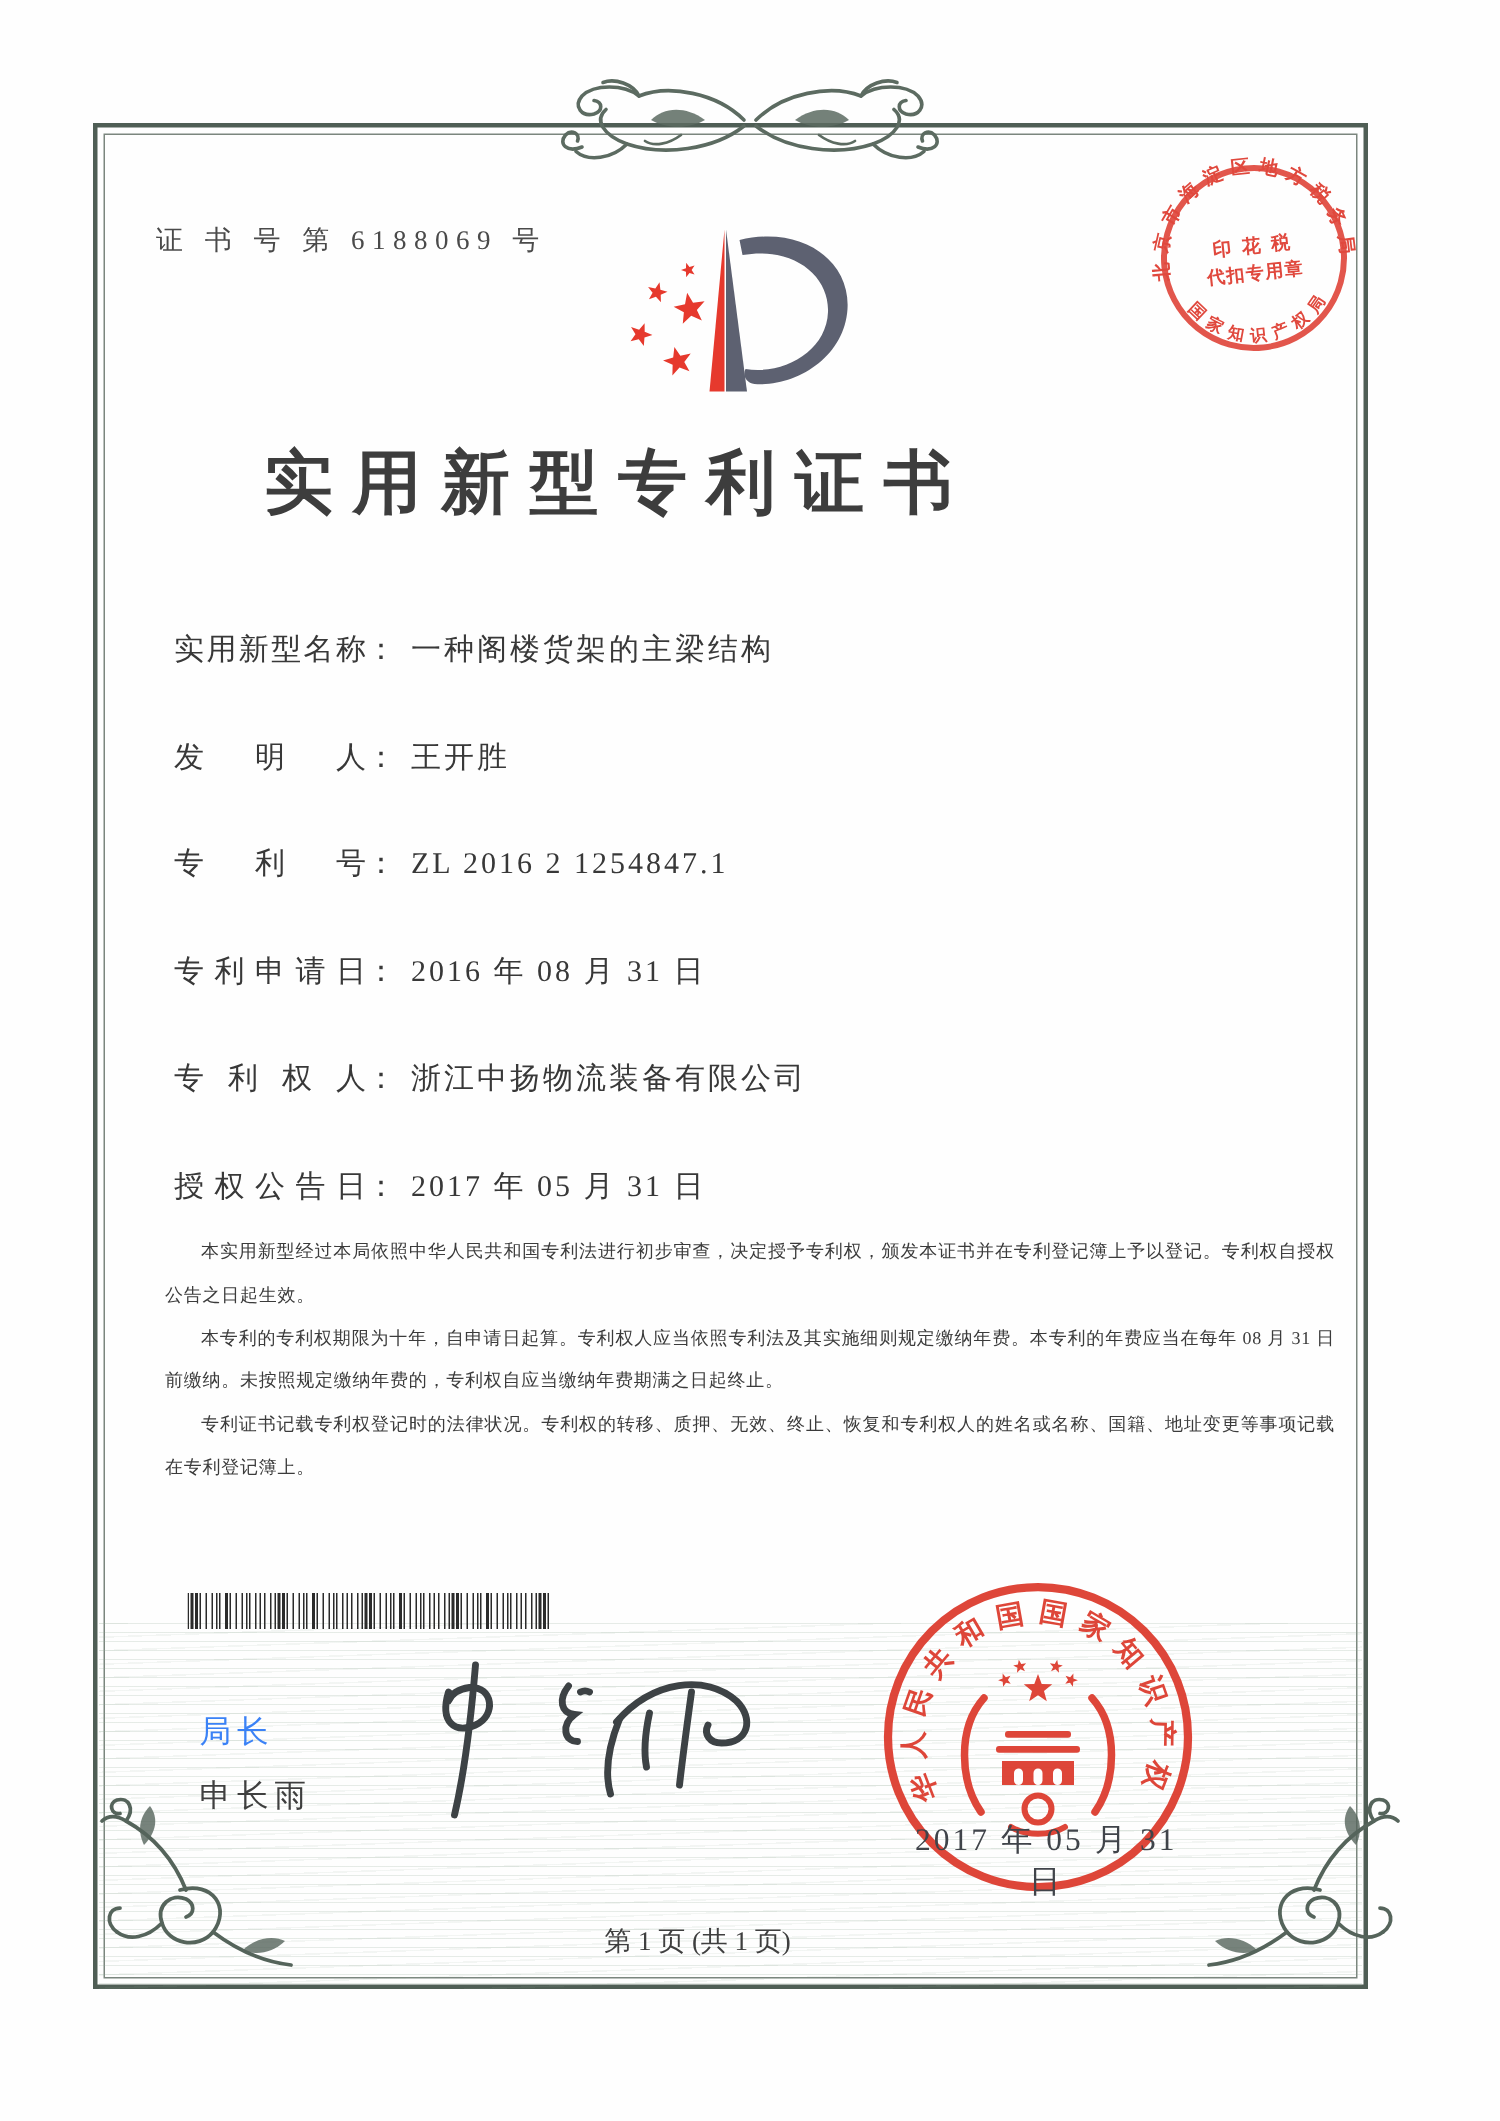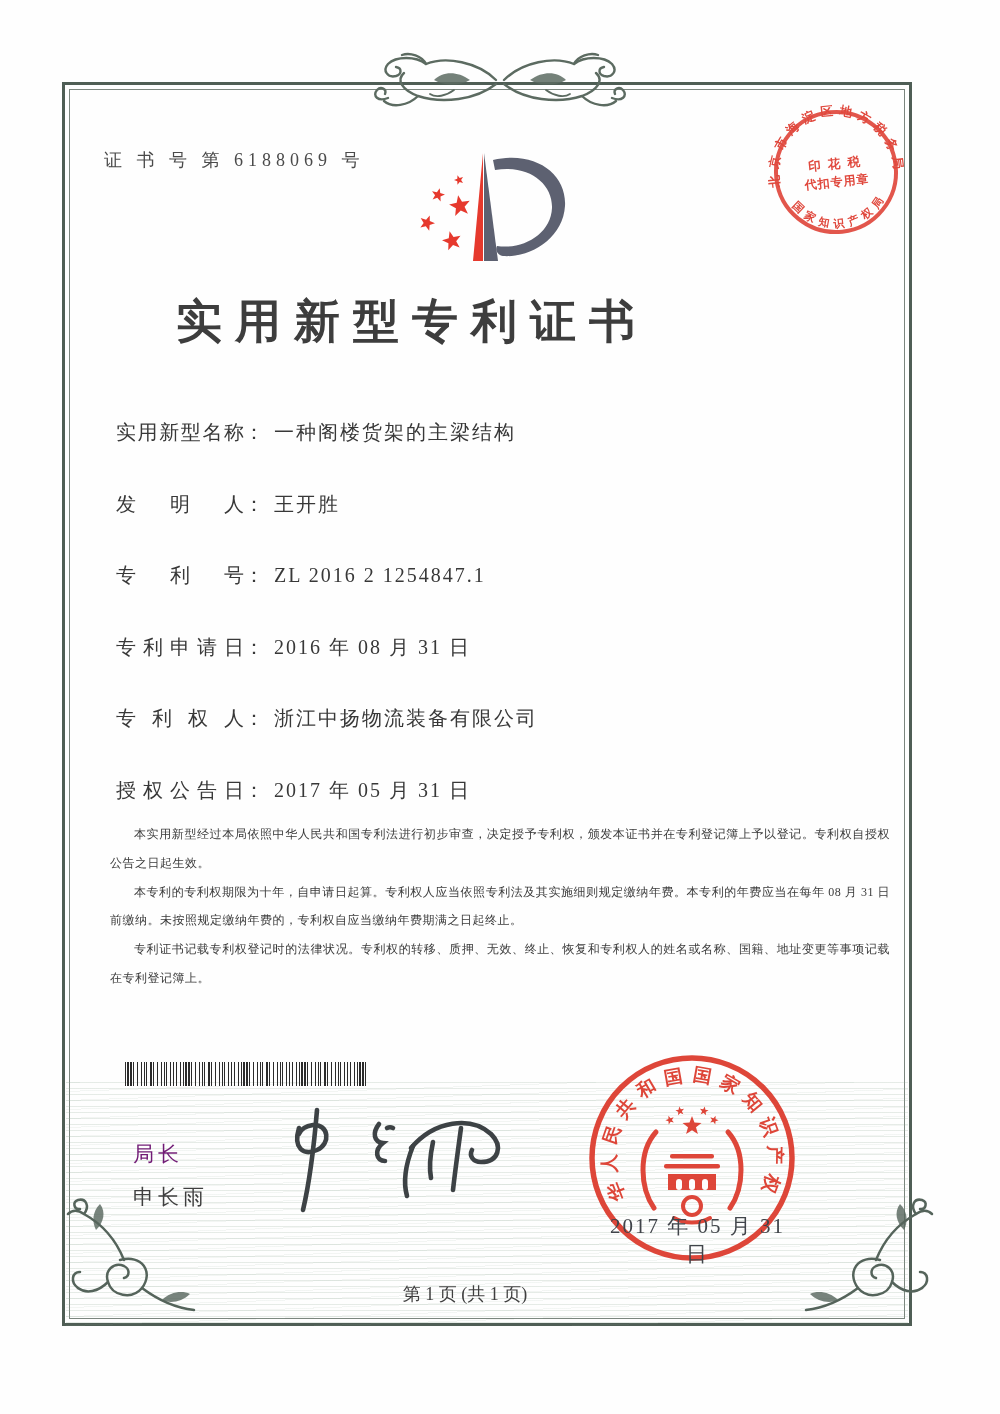--- a/index.html
+++ b/index.html
@@ -45,21 +45,21 @@
     position:absolute;left:110px;top:820px;width:780px;
     font-size:12px;line-height:28.8px;text-align:justify;color:#3b3b3b;letter-spacing:0.5px;
   }
   .body-text p{margin:0;text-indent:2em;}
   
   .barcode{
     position:absolute;left:125px;top:1062px;width:248px;height:24px;
     overflow:hidden;white-space:nowrap;font-size:0;z-index:2;
   }
   .barcode i{display:inline-block;height:100%;background:#2b2b2b;vertical-align:top;}
-  .sig-title{position:absolute;left:133px;top:1140px;font-size:21px;letter-spacing:4px;color:#701a75;z-index:2;}
+  .sig-title{position:absolute;left:133px;top:1140px;font-size:21px;letter-spacing:4px;color:#3b82f6;z-index:2;}
   .sig-name{position:absolute;left:133px;top:1183px;font-size:21px;letter-spacing:4px;color:#3f3f3f;z-index:2;}
   .sig-hand{position:absolute;left:275px;top:1098px;width:245px;height:125px;z-index:2;}
   .seal{position:absolute;left:582px;top:1048px;width:220px;height:220px;z-index:1;opacity:.93;}
   .seal-date{
     position:absolute;left:600px;top:1212px;width:195px;text-align:center;
     font-size:21px;letter-spacing:2px;color:#40444a;z-index:3;
   }
   .footer{
     position:absolute;left:385px;top:1282px;width:160px;text-align:center;
     font-size:18px;color:#3f3f3f;z-index:2;

